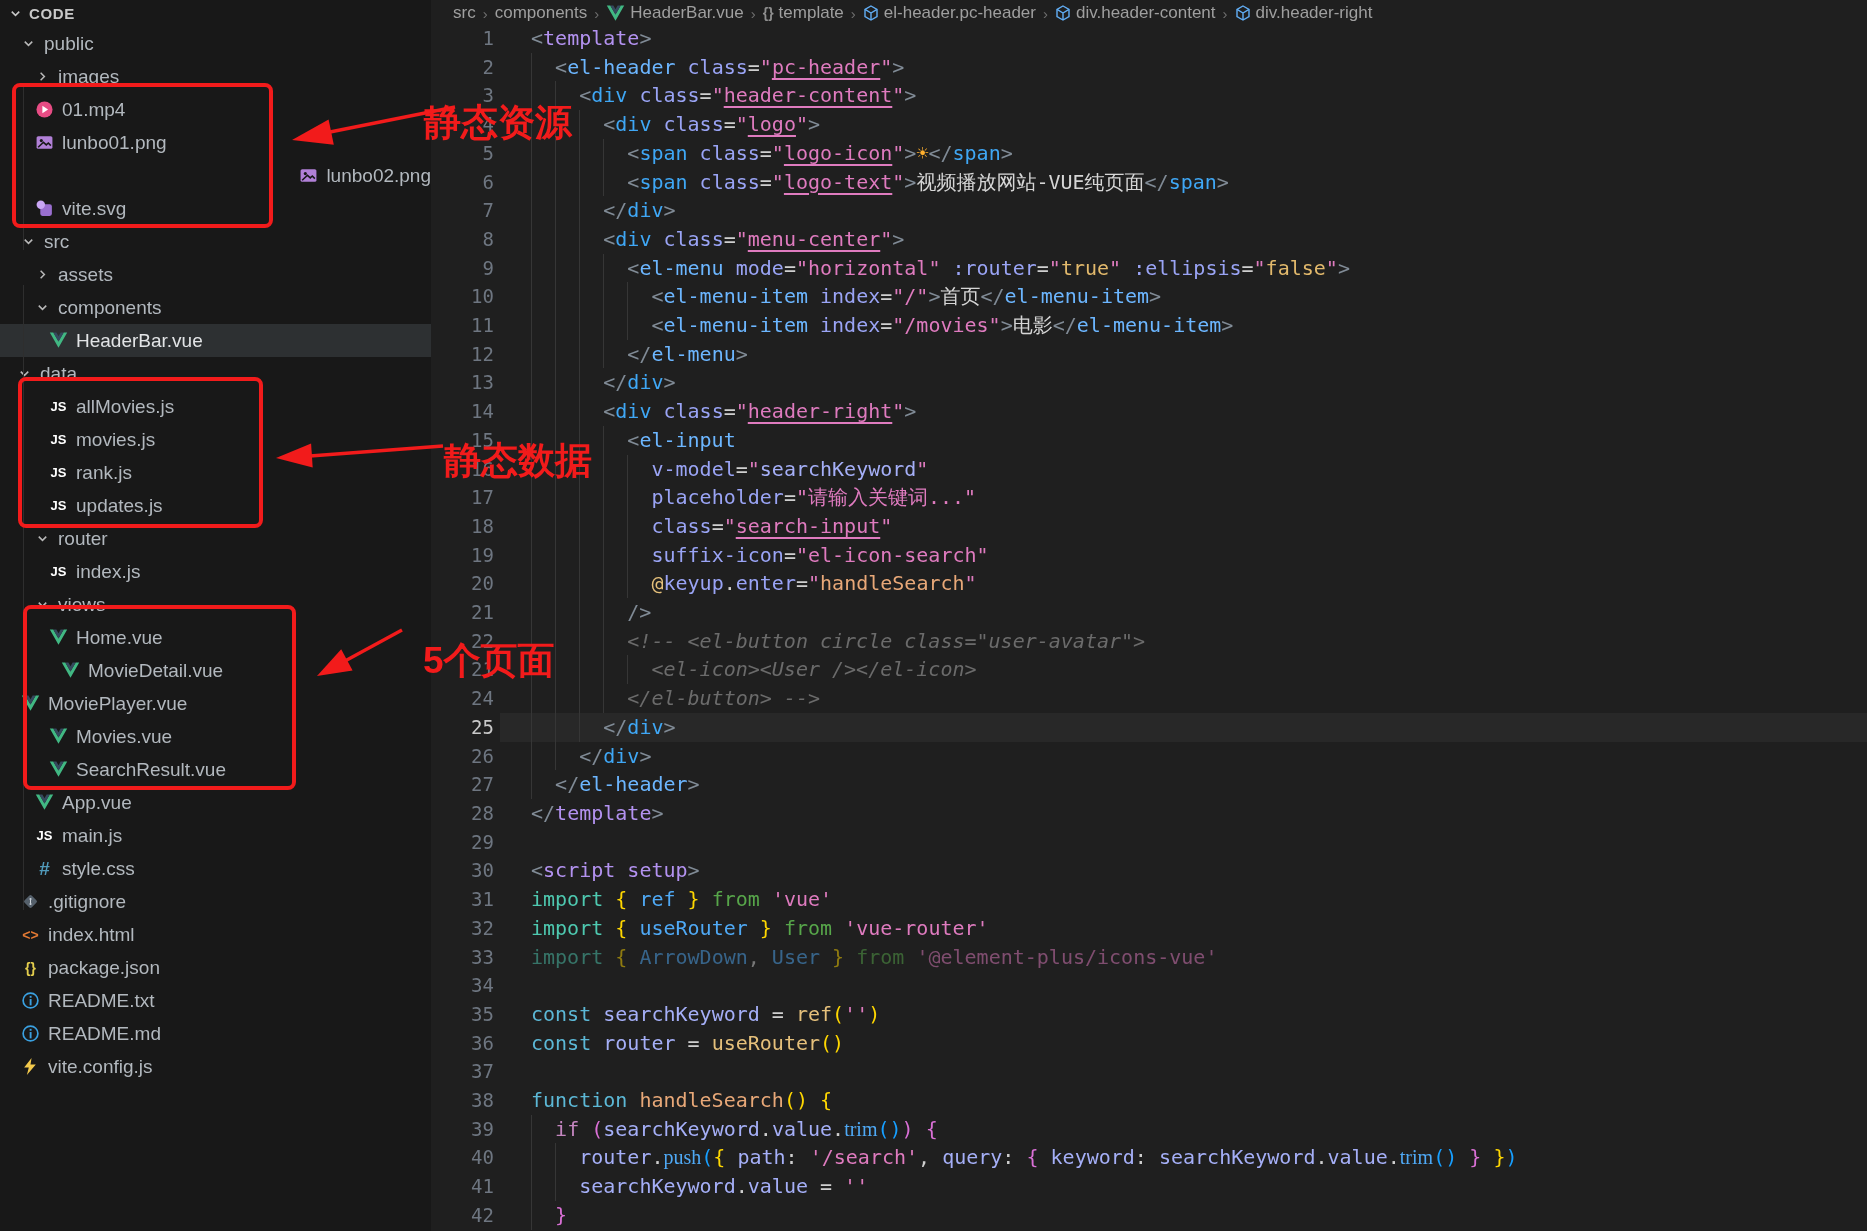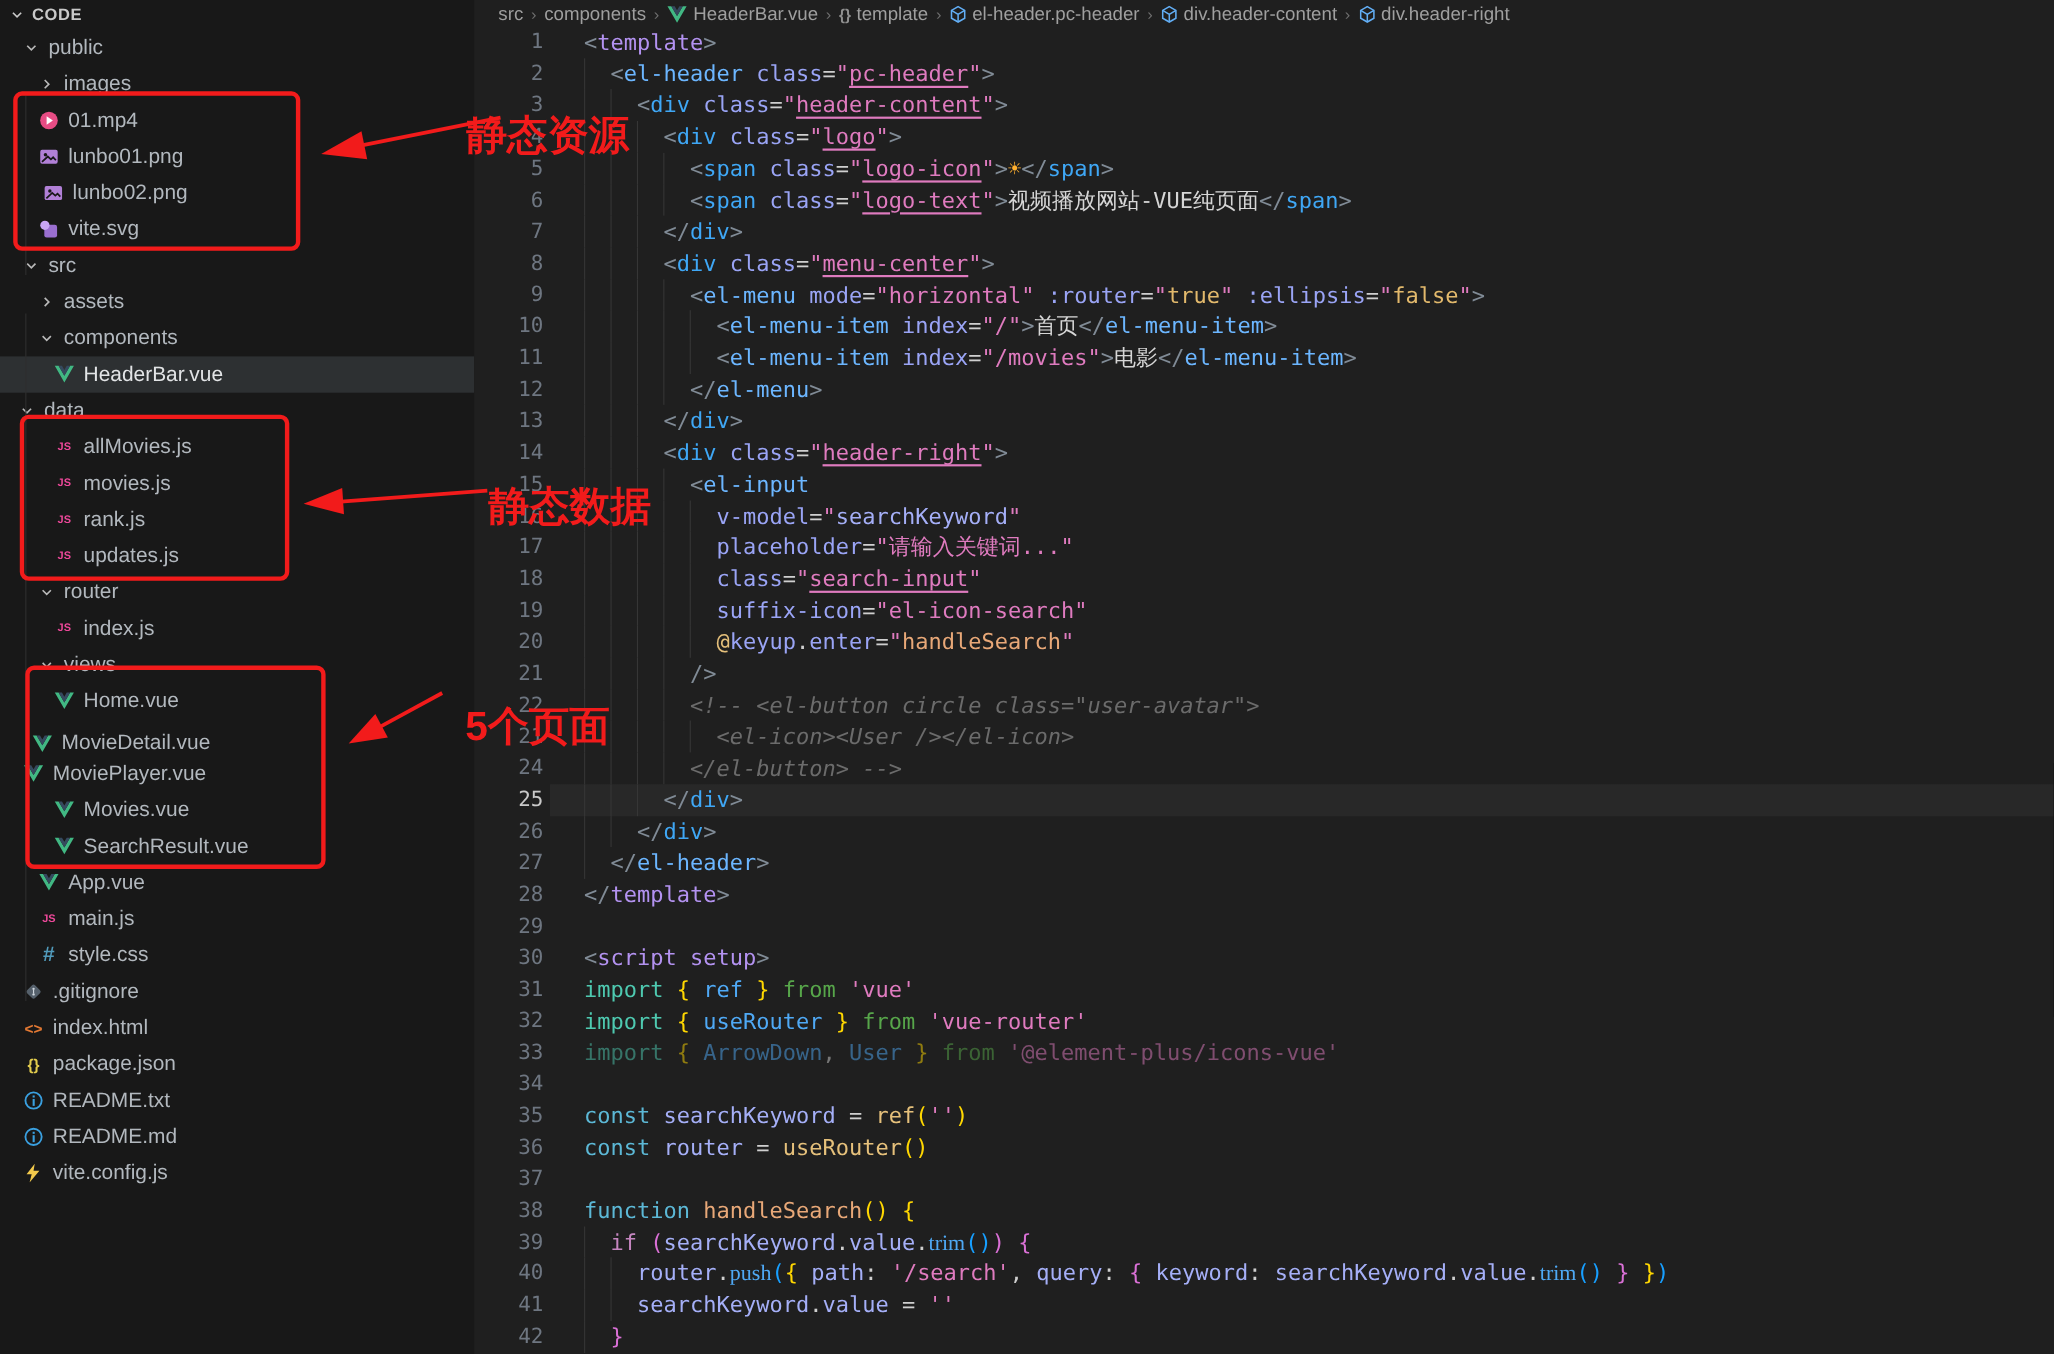--- a/index.html
+++ b/index.html
@@ -7,21 +7,21 @@
        font-family:"Liberation Sans",sans-serif;-webkit-font-smoothing:antialiased;}
   
   #sidebar{position:absolute;left:0;top:0;width:431px;height:100%;background:#181818;}
   #explorer-header{height:27px;display:flex;align-items:center;gap:5px;padding-left:7px;
        color:#c9c9c9;font-size:15px;font-weight:bold;letter-spacing:.6px;}
   #explorer-list{position:relative;}
   .xrow{display:flex;align-items:center;height:33px;gap:7px;font-size:19px;color:#b2b8be;cursor:pointer;}
   .xrow.sel{background:#2d3032;color:#e2e4e6;}
   .chev{width:17px;height:17px;flex:none;display:flex;align-items:center;justify-content:center;}
   .ficon{width:21px;height:21px;flex:none;display:flex;align-items:center;justify-content:center;}
-  .ficon.js{color:#ec4899;font-weight:bold;font-size:10px;letter-spacing:0;}
+  .ficon.js{color:#ffffff;font-weight:bold;font-size:13px;letter-spacing:0;}
   .ficon.css{color:#519aba;font-weight:bold;font-size:19px;}
   .ficon.html{color:#e37933;font-weight:bold;font-size:14px;}
   .ficon.json{color:#e3cd4d;font-weight:bold;font-size:14px;}
   .tree-guide{position:absolute;width:1px;background:#2e2e2e;}
   
   #editor{position:absolute;left:431px;top:0;right:0;bottom:0;background:#1f1f1f;}
   #breadcrumbs{height:26px;display:flex;align-items:center;padding-left:22px;font-size:17px;color:#9f9f9f;}
   .bc-item{display:flex;align-items:center;gap:5px;cursor:pointer;white-space:nowrap;}
   .bc-sep{margin:0 7px;color:#6e6e6e;font-size:15px;}
   .bc-braces{color:#8f8f8f;font-weight:bold;font-size:14px;}
@@ -94,21 +94,21 @@
         <div class="xrow" style="padding-left: 34px;">
           <span class="ficon ">
             <svg width="19" height="19" viewBox="0 0 18 18">
               <rect x="1.5" y="3" width="15" height="12" rx="1.6" fill="#b180d7"></rect>
               <circle cx="6" cy="7.2" r="1.5" fill="#181818"></circle>
               <path d="M3 13.5 L8 8.8 L10.7 11.2 L12.6 9.5 L15 12" stroke="#181818" stroke-width="1.5" fill="none"></path>
             </svg>
           </span>
           <span>lunbo01.png</span>
         </div>
-        <div class="xrow" style="padding-left: 38px;">
+        <div class="xrow" style="padding-left: 50px; justify-content: flex-end;">
           <span class="ficon ">
             <svg width="19" height="19" viewBox="0 0 18 18">
               <rect x="1.5" y="3" width="15" height="12" rx="1.6" fill="#b180d7"></rect>
               <circle cx="6" cy="7.2" r="1.5" fill="#181818"></circle>
               <path d="M3 13.5 L8 8.8 L10.7 11.2 L12.6 9.5 L15 12" stroke="#181818" stroke-width="1.5" fill="none"></path>
             </svg>
           </span>
           <span>lunbo02.png</span>
         </div>
         <div class="xrow" style="padding-left: 34px;">
@@ -209,21 +209,21 @@
         </div>
         <div class="xrow" style="padding-left: 48px;">
           <span class="ficon ">
             <svg width="19" height="19" viewBox="0 0 24 22">
               <polygon points="1,1 12,20 23,1 18.6,1 12,12.3 5.4,1" fill="#41b883"></polygon>
               <polygon points="5.4,1 12,12.3 18.6,1 14.7,1 12,5.7 9.3,1" fill="#35495e"></polygon>
             </svg>
           </span>
           <span>Home.vue</span>
         </div>
-        <div class="xrow" style="padding-left: 28px; align-items: flex-end;">
+        <div class="xrow" style="padding-left: 60px;">
           <span class="ficon ">
             <svg width="19" height="19" viewBox="0 0 24 22">
               <polygon points="1,1 12,20 23,1 18.6,1 12,12.3 5.4,1" fill="#41b883"></polygon>
               <polygon points="5.4,1 12,12.3 18.6,1 14.7,1 12,5.7 9.3,1" fill="#35495e"></polygon>
             </svg>
           </span>
           <span>MovieDetail.vue</span>
         </div>
         <div class="xrow" style="padding-left: 20px;">
           <span class="ficon ">

